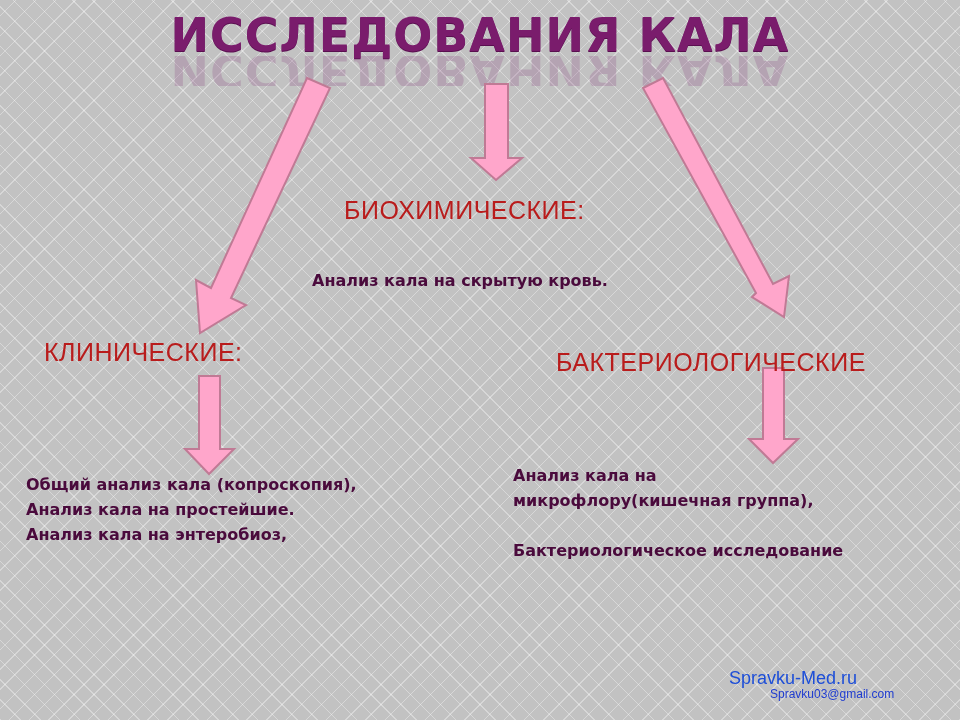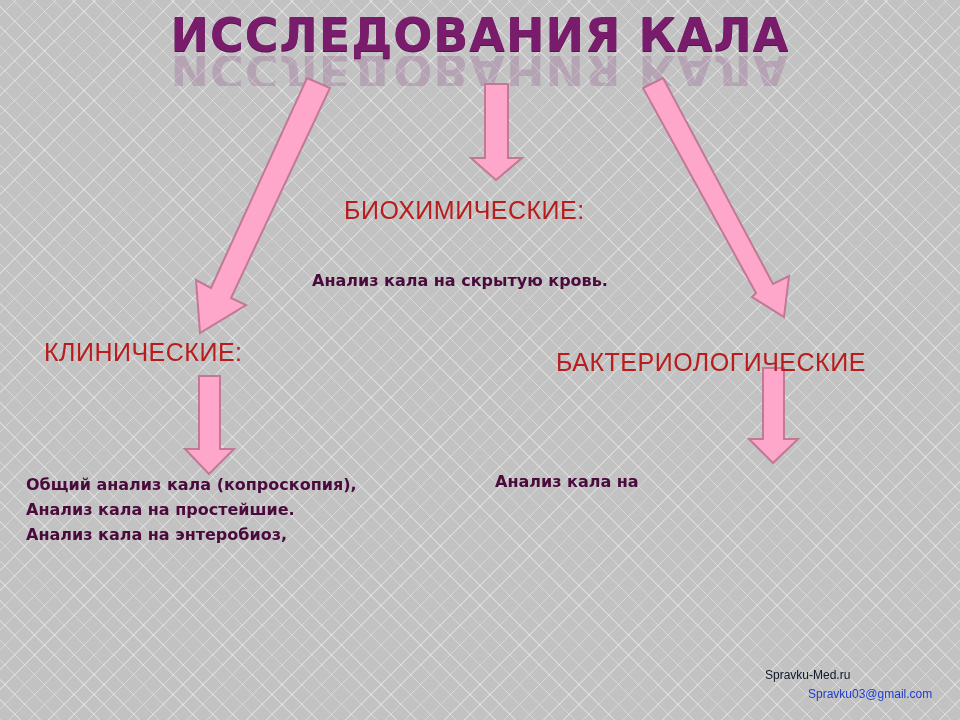--- a/index.html
+++ b/index.html
@@ -28,26 +28,26 @@
     .heading {
       position: absolute; font-family: Liberation Sans, sans-serif;
       font-size: 25px; color: #b91c1c; letter-spacing: 0.5px;
     }
     .body-text {
       position: absolute; font-family: "DejaVu Sans", sans-serif; font-weight: bold;
       font-size: 16px; color: #4a0a3c; line-height: 25px;
     }
     .body-text div { white-space: nowrap; }
     .footer-site {
-      position: absolute; left: 765px; top: 668px;
-      font-family: "Liberation Sans", sans-serif; font-size: 12px; color: #0f172a;
+      position: absolute; left: 729px; top: 668px;
+      font-family: "Liberation Sans", sans-serif; font-size: 18px; color: #1d4ed8;
     }
     .footer-mail {
       position: absolute; left: 770px; top: 687px;
-      font-family: "Liberation Sans", sans-serif; font-size: 12px; color: #1f3cd0; padding-left: 38px;
+      font-family: "Liberation Sans", sans-serif; font-size: 12px; color: #1f3cd0;
     }
   </style>
 </head>
 <body>
 
 <div class="title">ИССЛЕДОВАНИЯ КАЛА</div>
 <div class="title-reflect">ИССЛЕДОВАНИЯ КАЛА</div>
 
 <svg class="arrows" viewBox="0 0 960 720">
   <g fill="#ffa6cb" stroke="#c07a95" stroke-width="2" stroke-linejoin="miter">
@@ -70,19 +70,21 @@
 </div>
 
 <div class="heading" style="left:44px; top:338px;">КЛИНИЧЕСКИЕ:</div>
 <div class="body-text" style="left:26px; top:472px;">
   <div>Общий анализ кала (копроскопия),</div>
   <div>Анализ кала на простейшие.</div>
   <div>Анализ кала на энтеробиоз,</div>
 </div>
 
 <div class="heading" style="left:556px; top:348px;">БАКТЕРИОЛОГИЧЕСКИЕ</div>
-<div class="body-text" style="left:495px; top:463px;margin-top:6px;">
+<div class="body-text" style="left:513px; top:463px;">
   <div>Анализ кала на</div>
+  <div>микрофлору(кишечная группа),</div>
   <div style="height:25px;"></div>
+  <div>Бактериологическое исследование</div>
 </div>
 
 <div class="footer-site">Spravku-Med.ru</div>
 <div class="footer-mail">Spravku03@gmail.com</div>
 
 </body></html>

